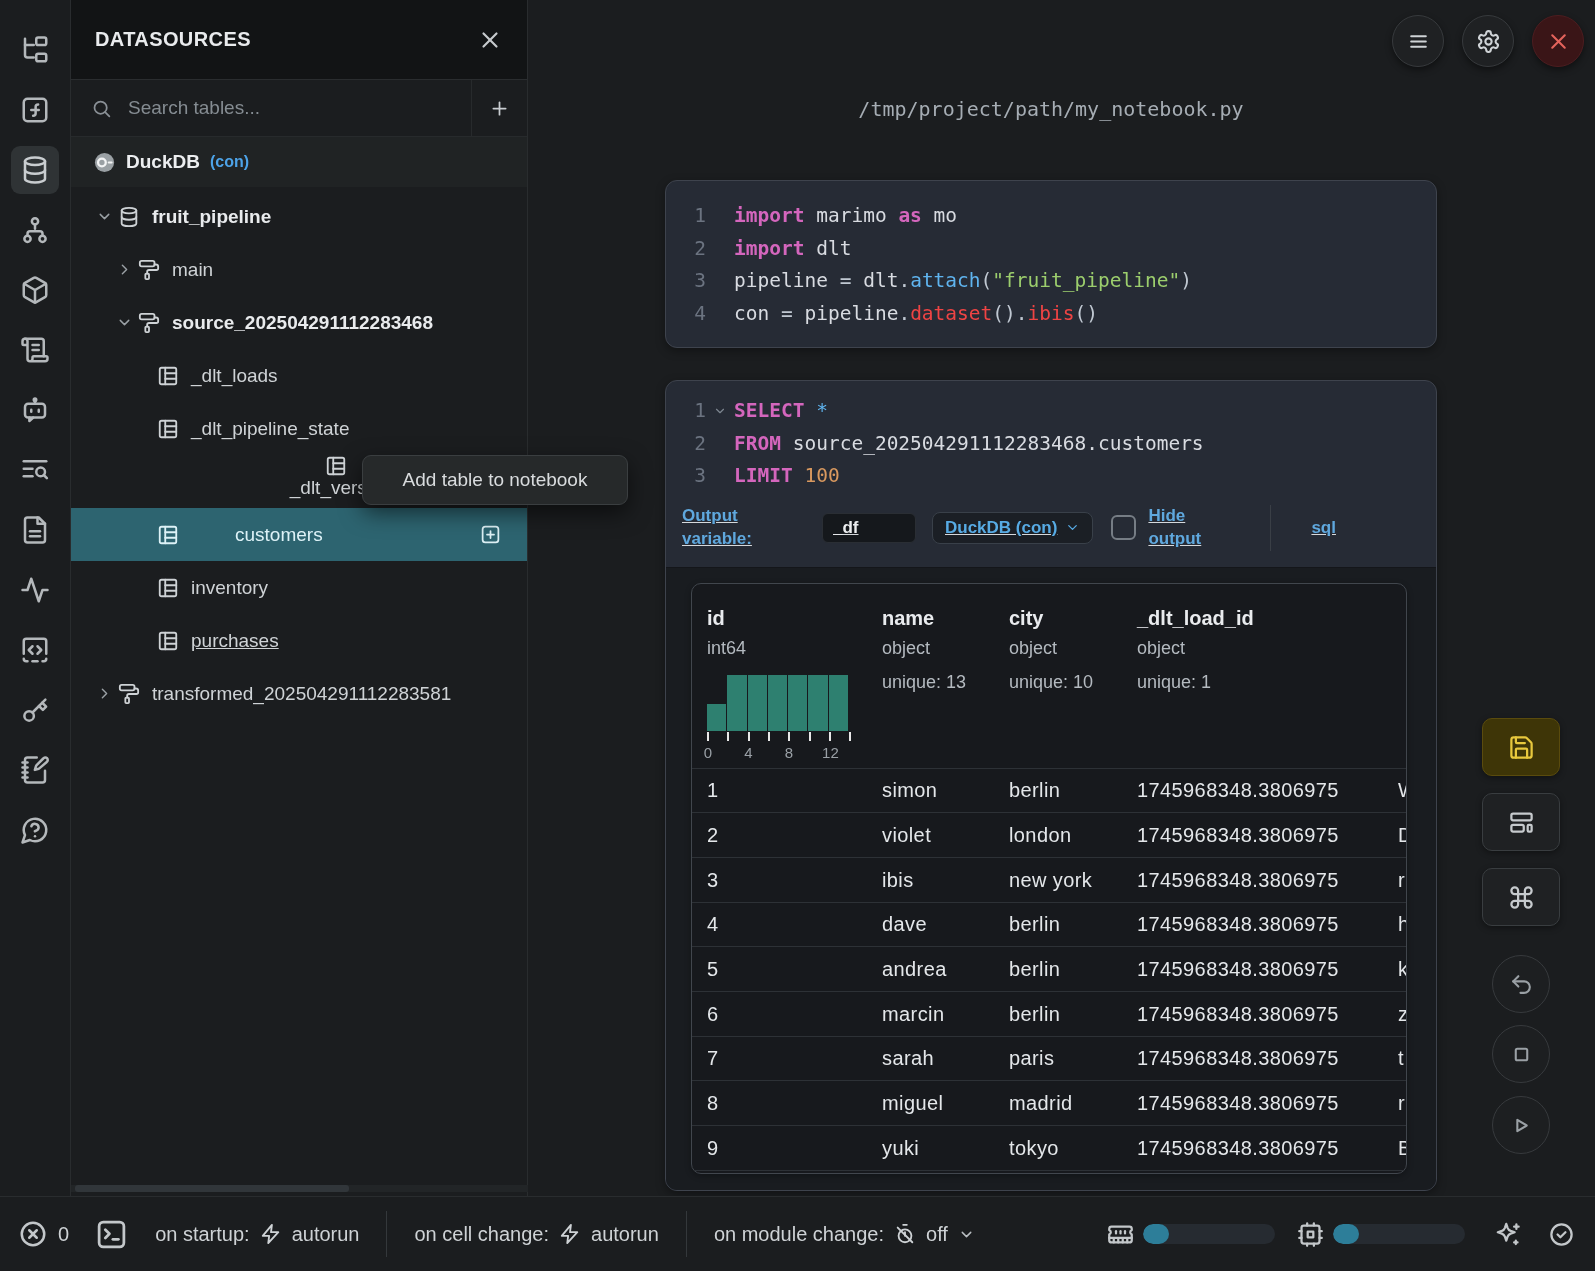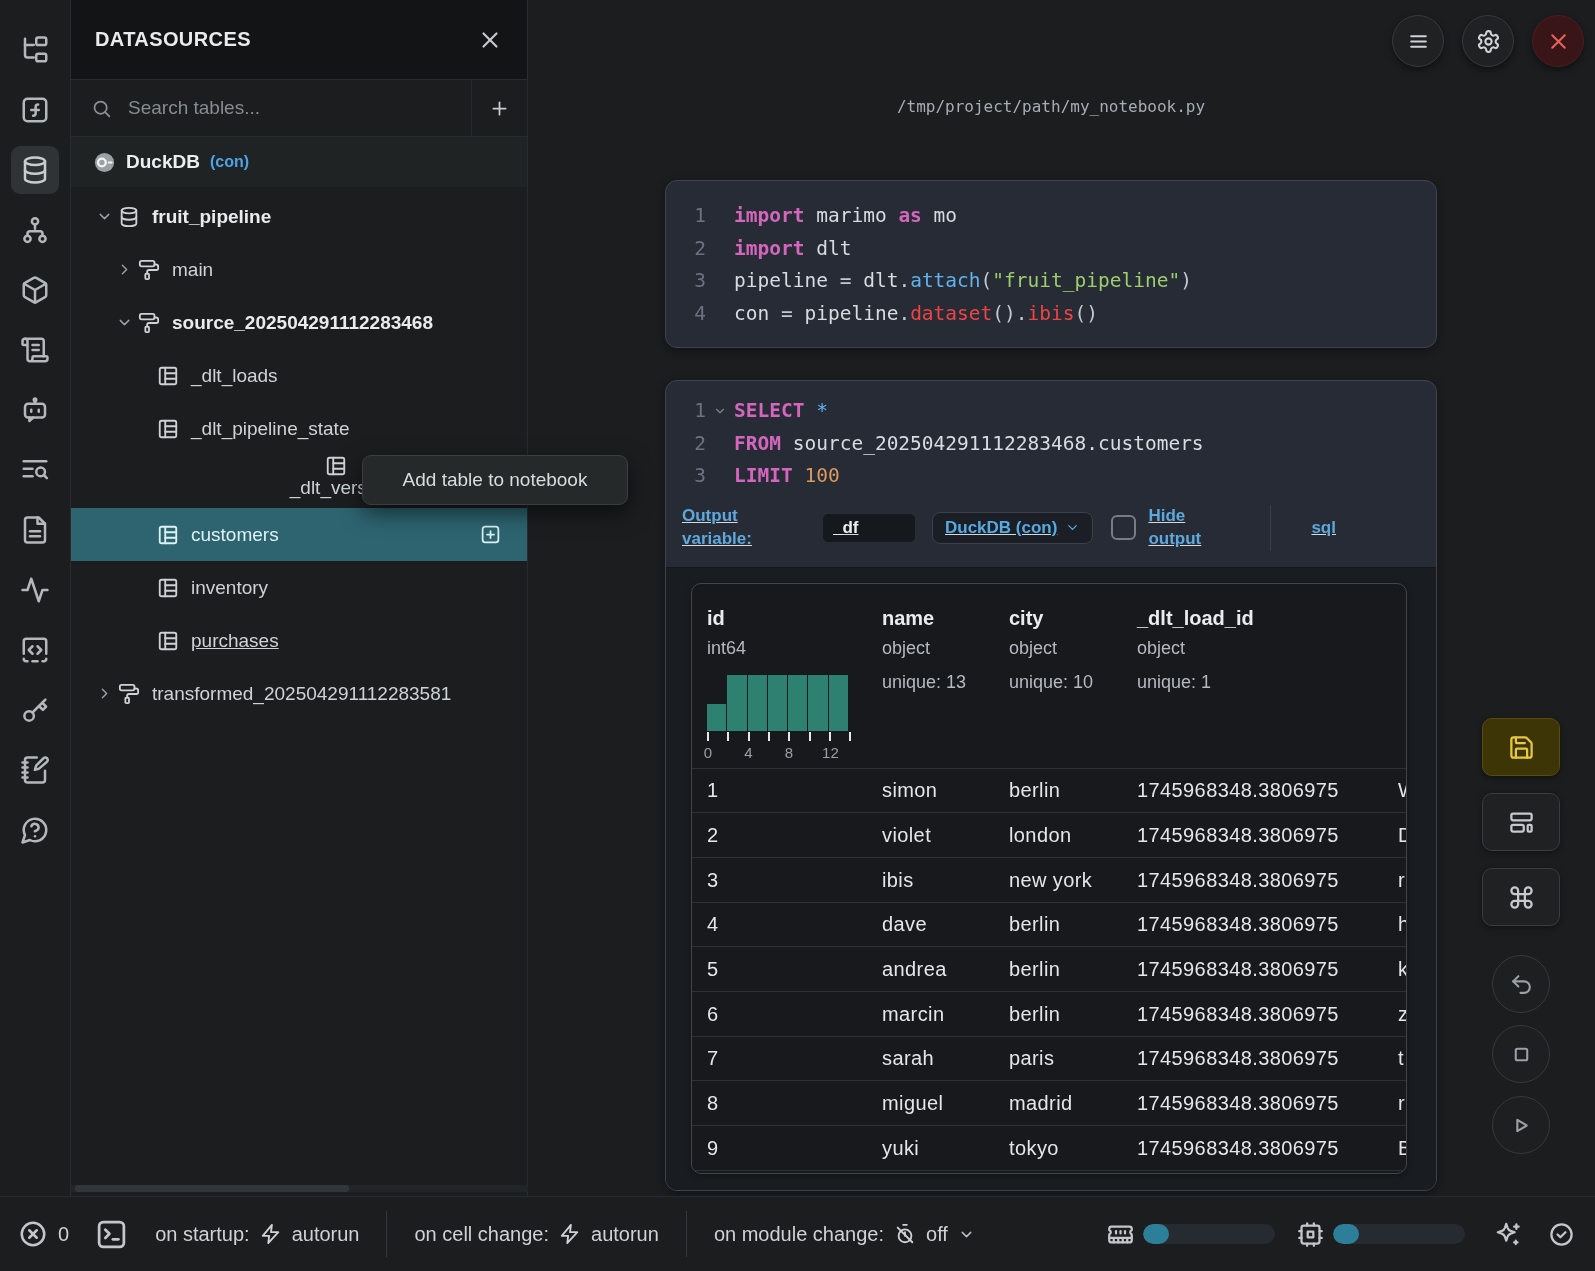--- a/index.html
+++ b/index.html
@@ -28,21 +28,21 @@
   .add-db-btn{width:56px;height:100%;border-left:1px solid #272a2c;display:flex;align-items:center;justify-content:center;
     background:none;border-top:none;border-right:none;border-bottom:none;color:#c9cdd1;}
   .add-db-btn .icon{width:21px;height:21px;}
   .conn-row{height:50px;background:#202324;display:flex;align-items:center;padding-left:22px;gap:10px;}
   .duckdb-logo{width:23px;height:23px;}
   .conn-name{font-size:19px;font-weight:bold;color:#eceef0;}
   .conn-var{font-size:16px;font-weight:bold;color:#4da3e8;}
   .tree{padding-top:3px;}
   .tree-row{height:53px;display:flex;align-items:center;font-size:19px;color:#cfd3d6;box-sizing:border-box;position:relative;}
   .tree-row.bold .tlabel{font-weight:bold;color:#e9ebed;}
-  .tree-row.selected{background:#2d6470;}
+  .tree-row.selected{background:#2d6470;gap:44px;}
   .tree-row.selected .tlabel,.tree-row.selected .titem-icon{color:#ddf2f7;}
   .chev{width:24px;height:17px;color:#9aa0a5;flex:none;display:inline-flex;align-items:center;}
   .chev svg{width:17px;height:17px;}
   .titem-icon{width:22px;height:22px;color:#ced2d5;margin:0 12px 0 2px;flex:none;}
   .taction{position:absolute;right:26px;width:21px;height:21px;color:#dceff4;}
   .panel-hscroll-track{position:absolute;left:0;top:1185px;width:457px;height:7px;background:#222527;}
   .panel-hscroll{position:absolute;left:4px;top:0;width:274px;height:7px;background:#31363a;border-radius:3px;}
 
   
   .tooltip{position:absolute;left:362px;top:455px;width:266px;height:50px;background:#26292a;border:1px solid #3a3e40;
@@ -50,21 +50,21 @@
     font-size:19px;color:#d9dcde;z-index:60;box-sizing:border-box;}
 
   
   .top-actions{position:absolute;left:1392px;top:15px;display:flex;gap:18px;}
   .circle-btn{width:52px;height:52px;border-radius:50%;background:#1f2123;border:1px solid #373a3d;
     box-shadow:0 3px 7px rgba(0,0,0,.45);display:flex;align-items:center;justify-content:center;color:#cfd3d6;padding:0;}
   .circle-btn .icon{width:25px;height:25px;}
   .circle-btn.danger{background:#3a1517;border-color:#4c1d20;color:#e4635c;}
 
   .nb-path{position:absolute;left:665px;top:97px;width:772px;text-align:center;
-    font-family:"DejaVu Sans Mono",monospace;font-size:16px;color:#a6adb4;}
+    font-family:"DejaVu Sans Mono",monospace;font-size:20px;color:#a6adb4;}
 
   
   .cell{position:absolute;left:665px;width:772px;background:#262b35;border:1px solid #3e434d;border-radius:12px;
     box-shadow:0 3px 10px rgba(0,0,0,.35);box-sizing:border-box;}
   .cell-py{top:180px;height:168px;}
   .cell-sql{top:380px;height:811px;display:flex;flex-direction:column;overflow:hidden;}
   .code-lines{font-family:"DejaVu Sans Mono",monospace;font-size:19.5px;line-height:32.5px;}
   .cell-py .code-lines{padding-top:19px;}
   .cell-sql .code-lines{padding-top:14px;}
   .code-line{display:flex;white-space:pre;}

